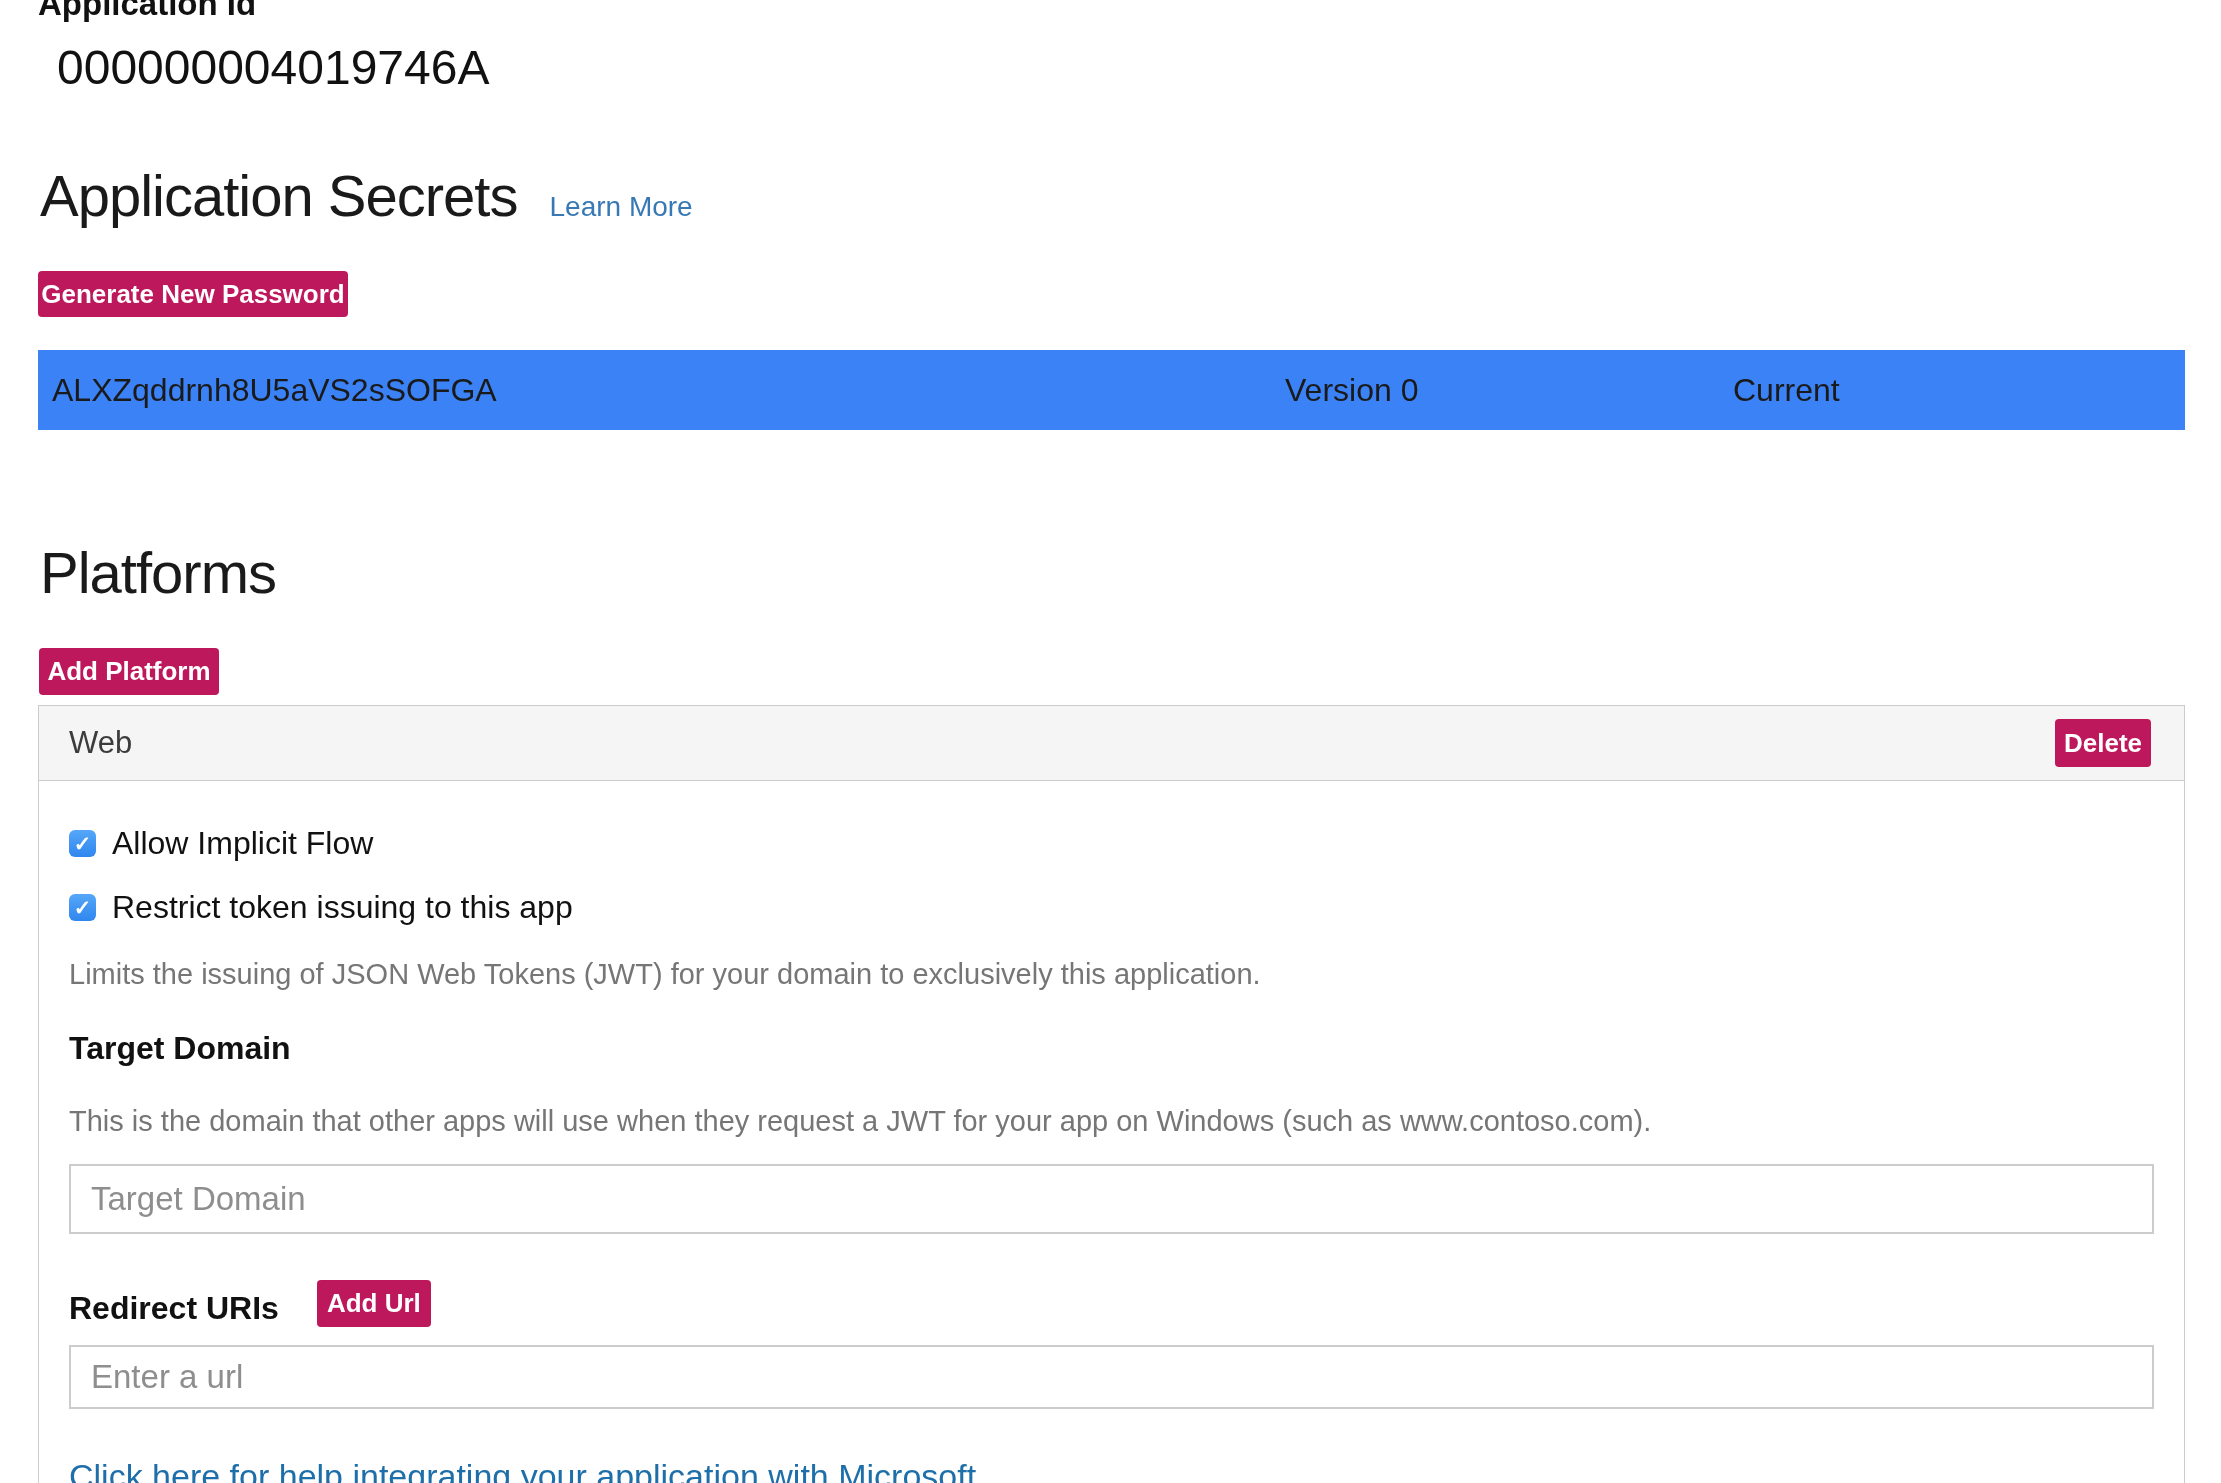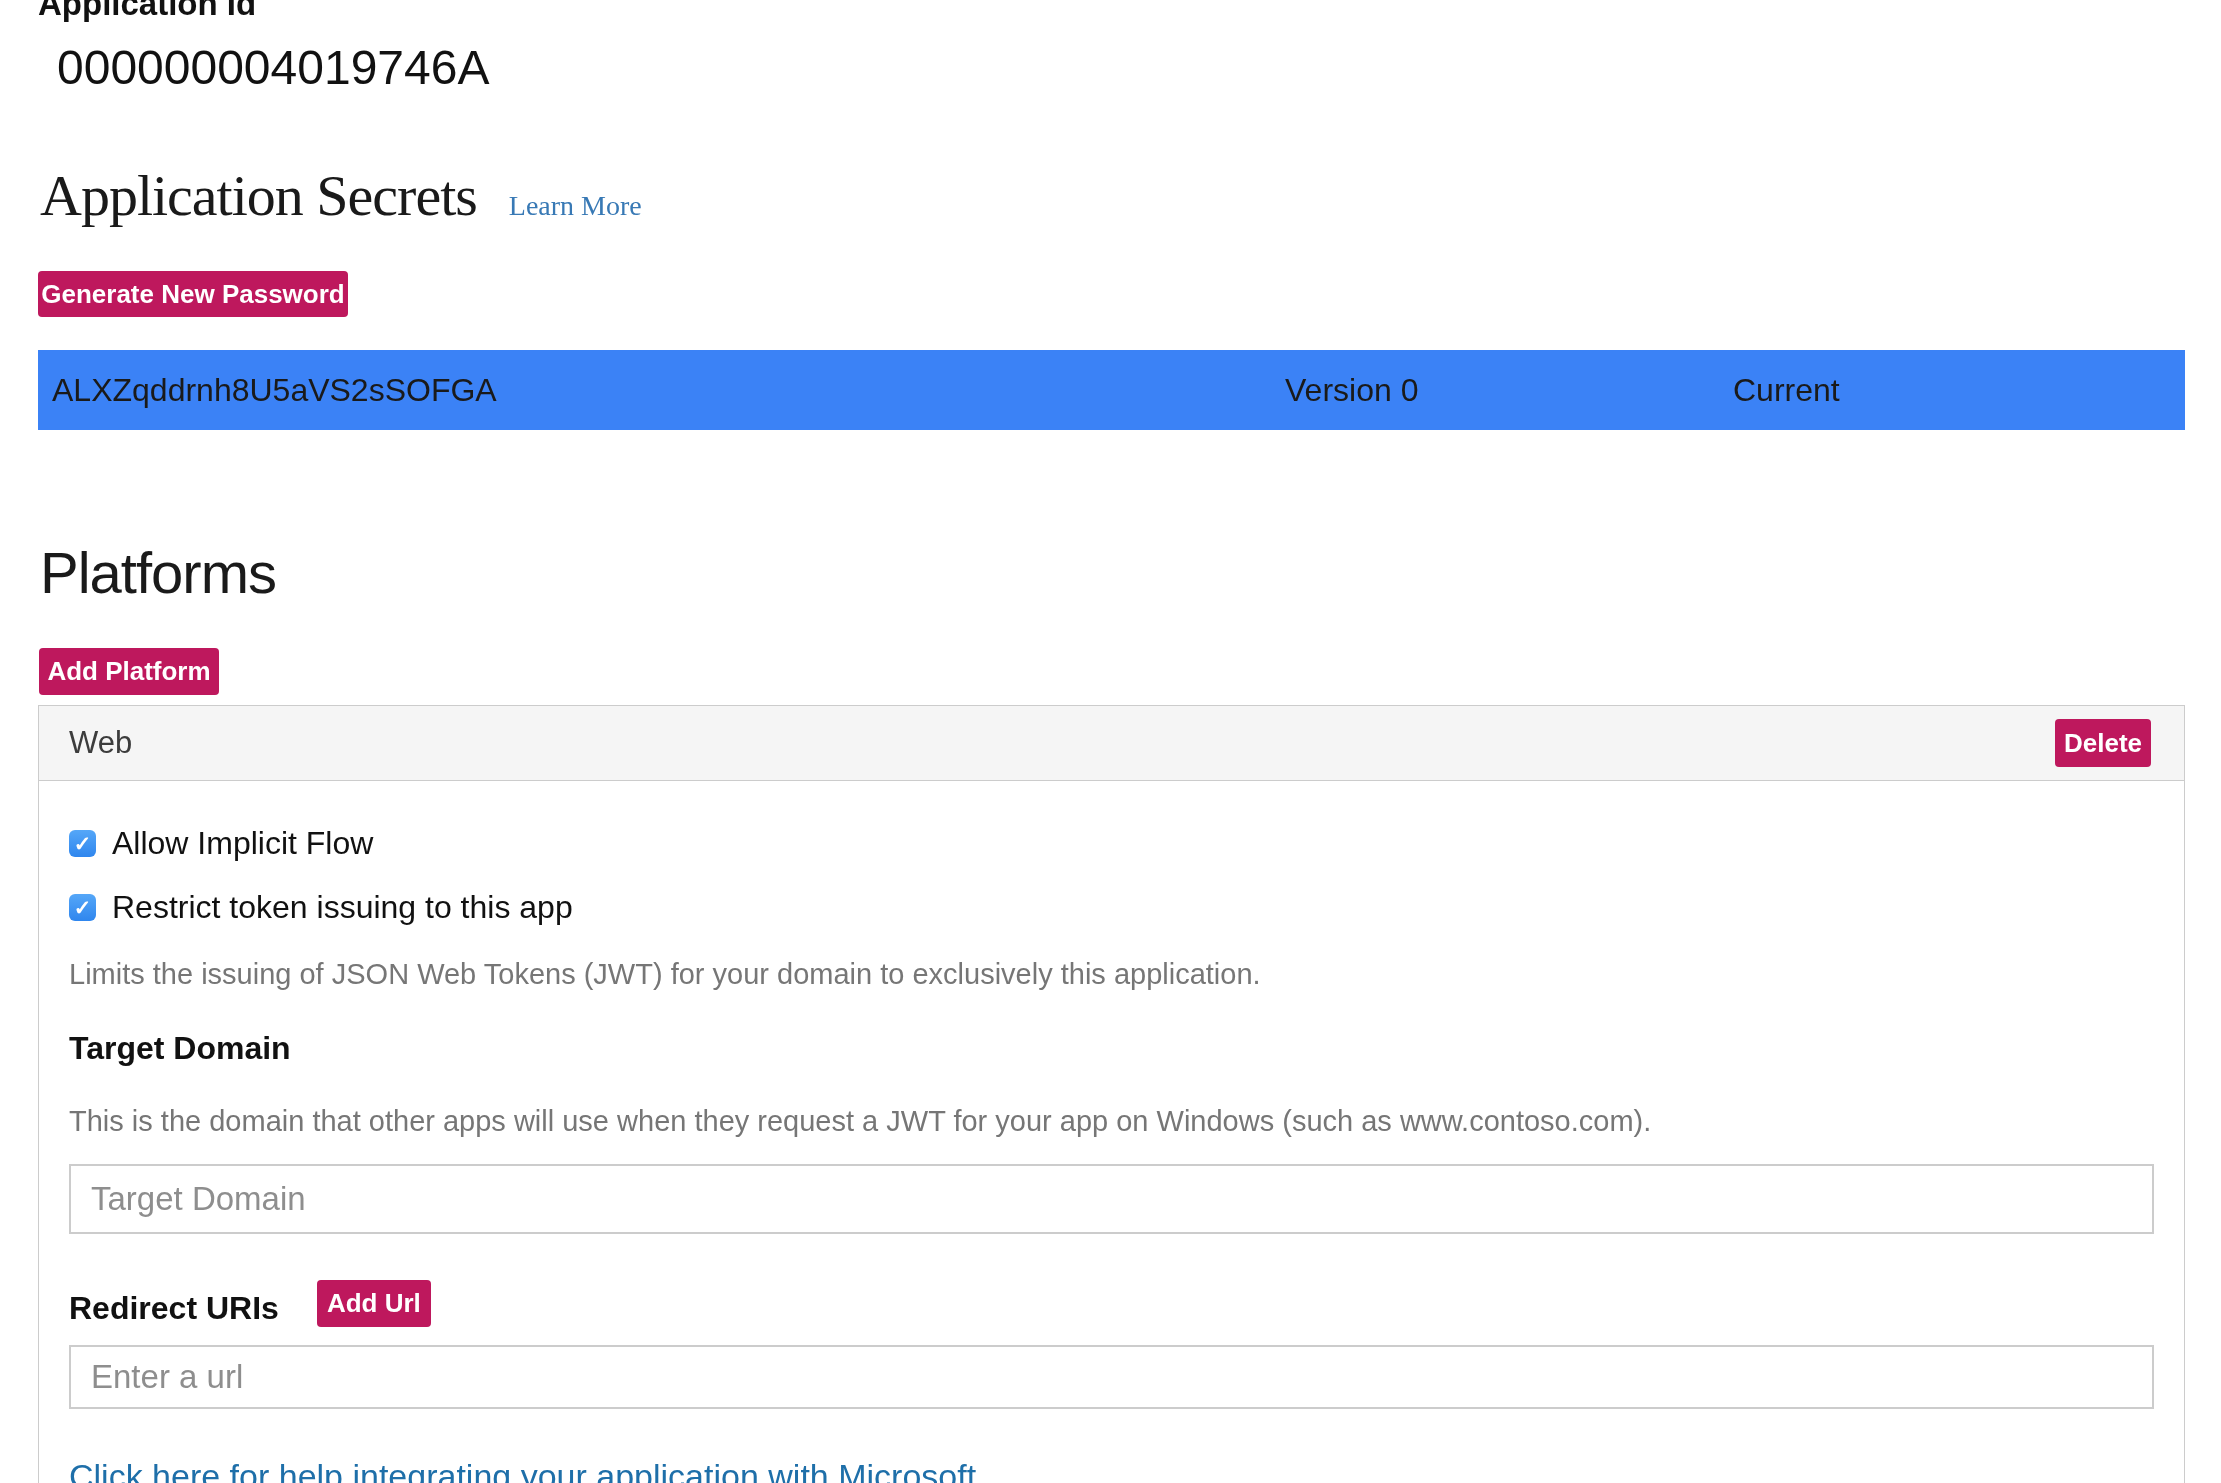--- a/index.html
+++ b/index.html
@@ -18,21 +18,21 @@
     font-size: 33px; font-weight: 600; color: #111;
   }
   .app-id-value {
     left: 28px; top: 40px;
     font-size: 48px; font-weight: 400; color: #111; margin-left: 29px;
   }
 
   
   .heading-row {
     left: 40px; top: 163px;
-    display: flex; align-items: baseline; font-family: Liberation Serif, serif;
+    display: flex; align-items: baseline;
   }
   h1.big {
     font-size: 58px; font-weight: 300; letter-spacing: -1px;
     color: #1a1a1a; line-height: 1.15;
   }
   .learn-more {
     margin-left: 32px;
     font-size: 28px; color: #3879b5;
     cursor: pointer; text-decoration: none;
   }

